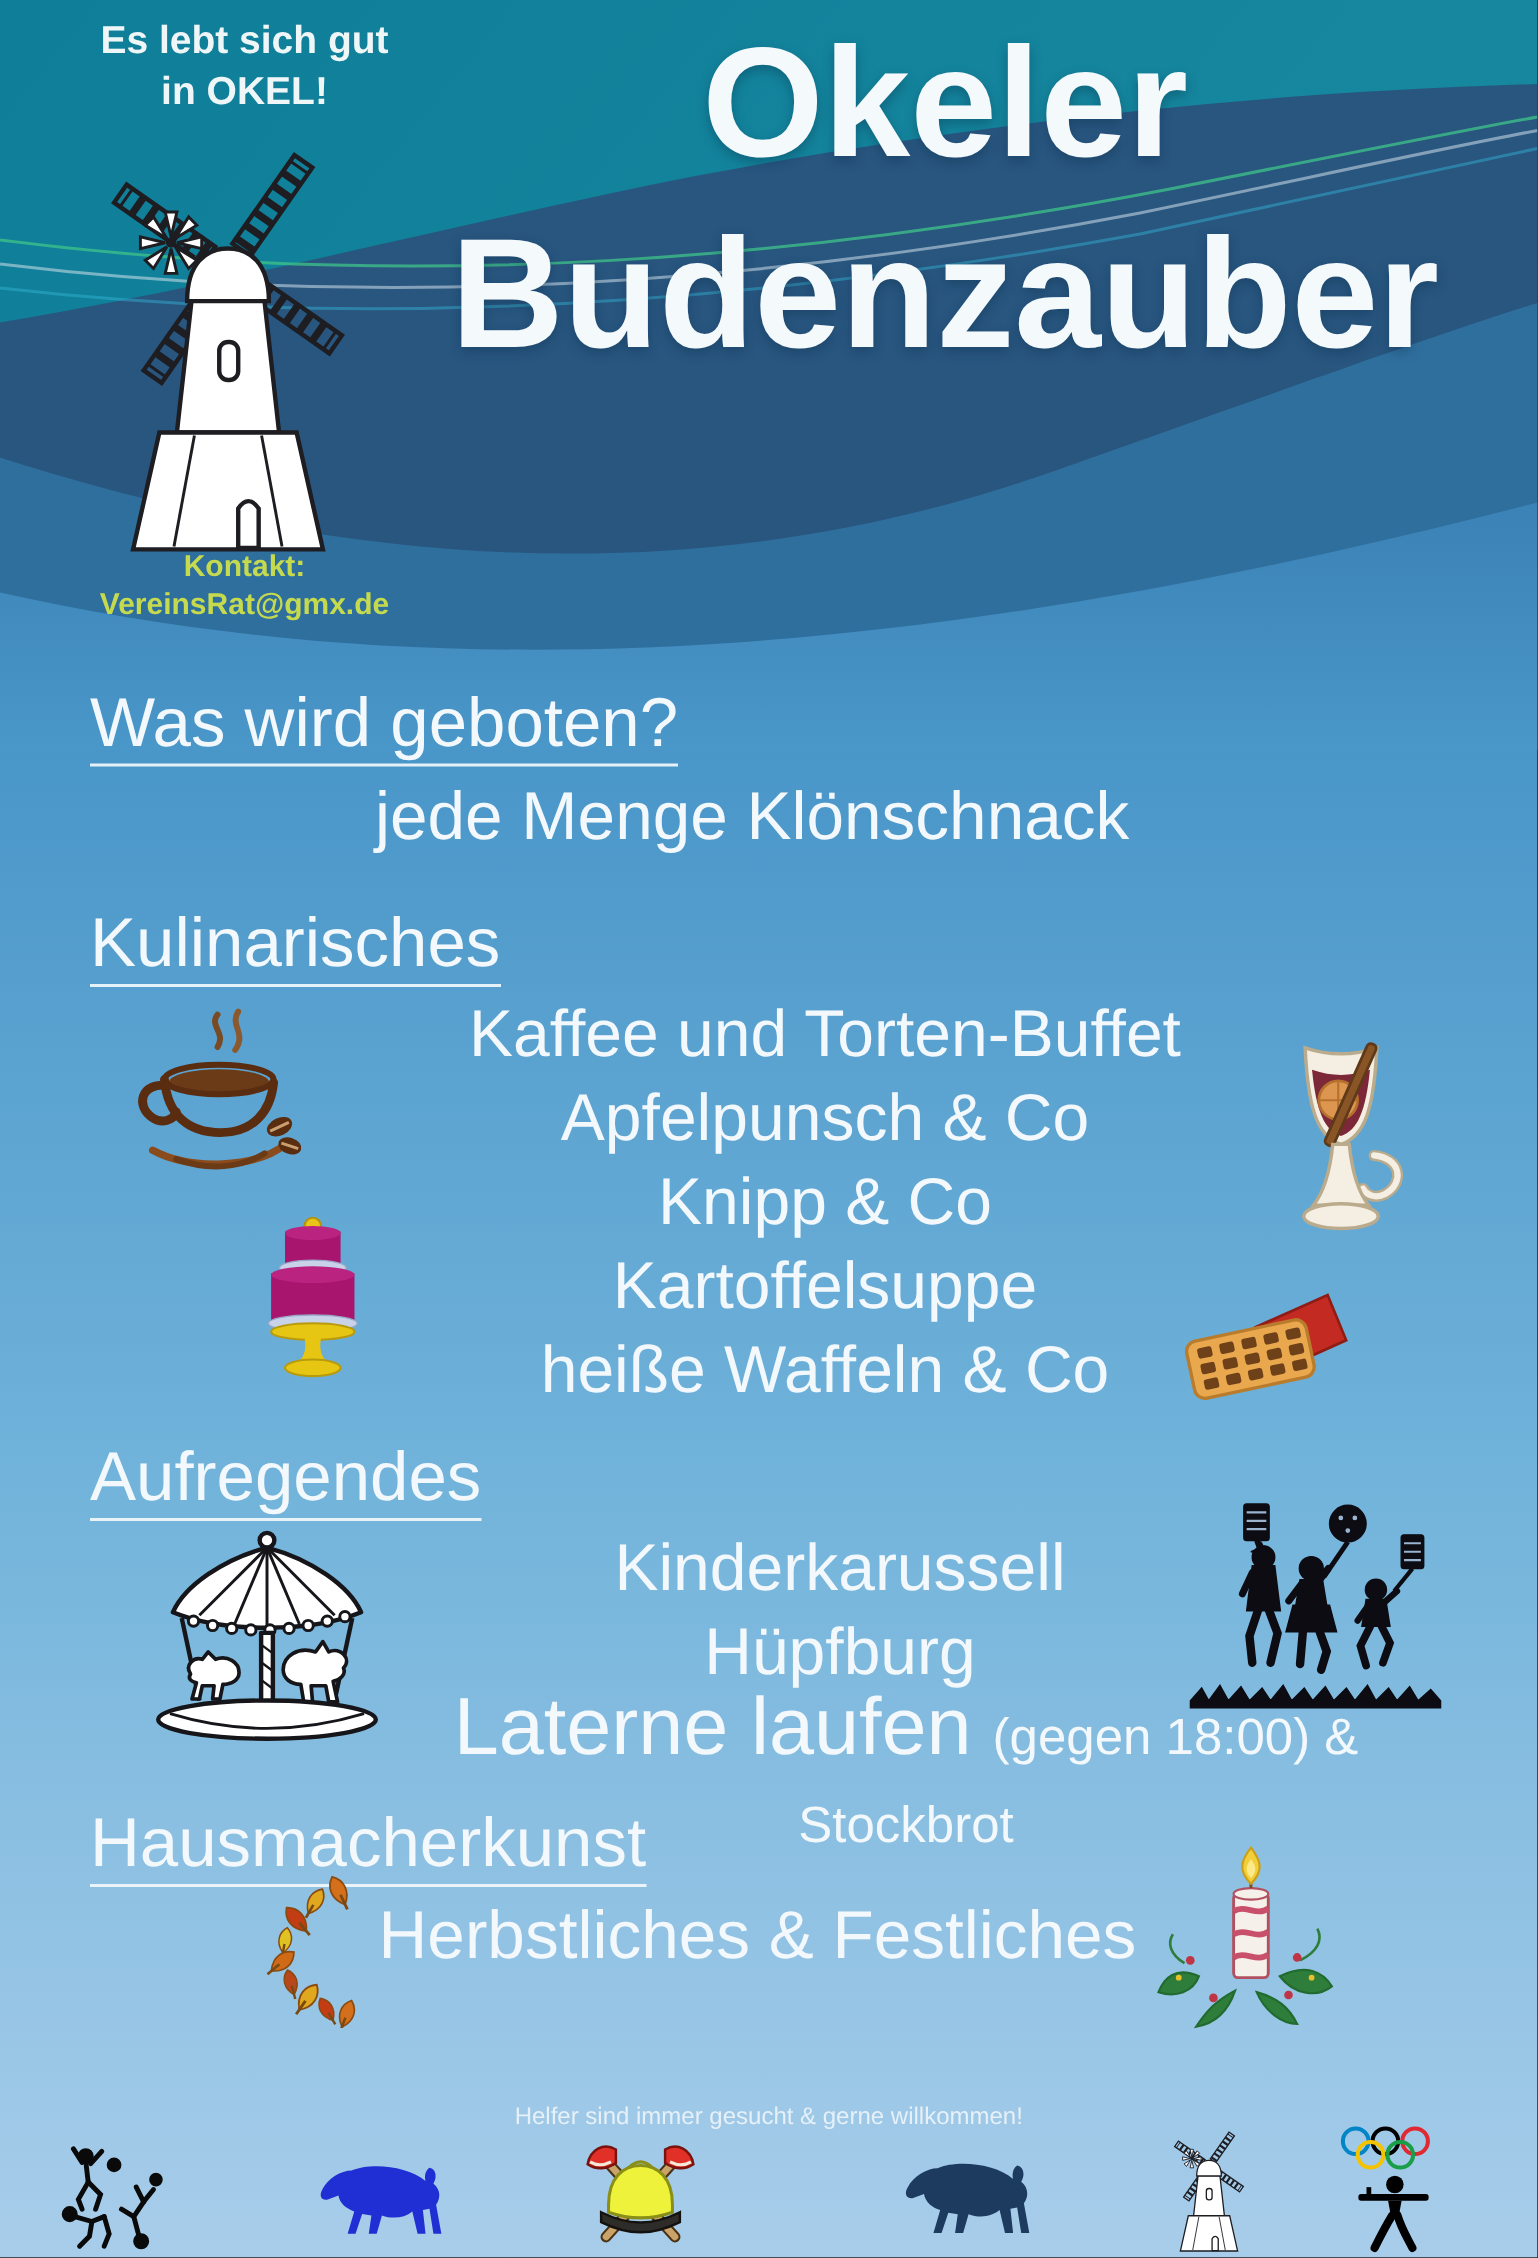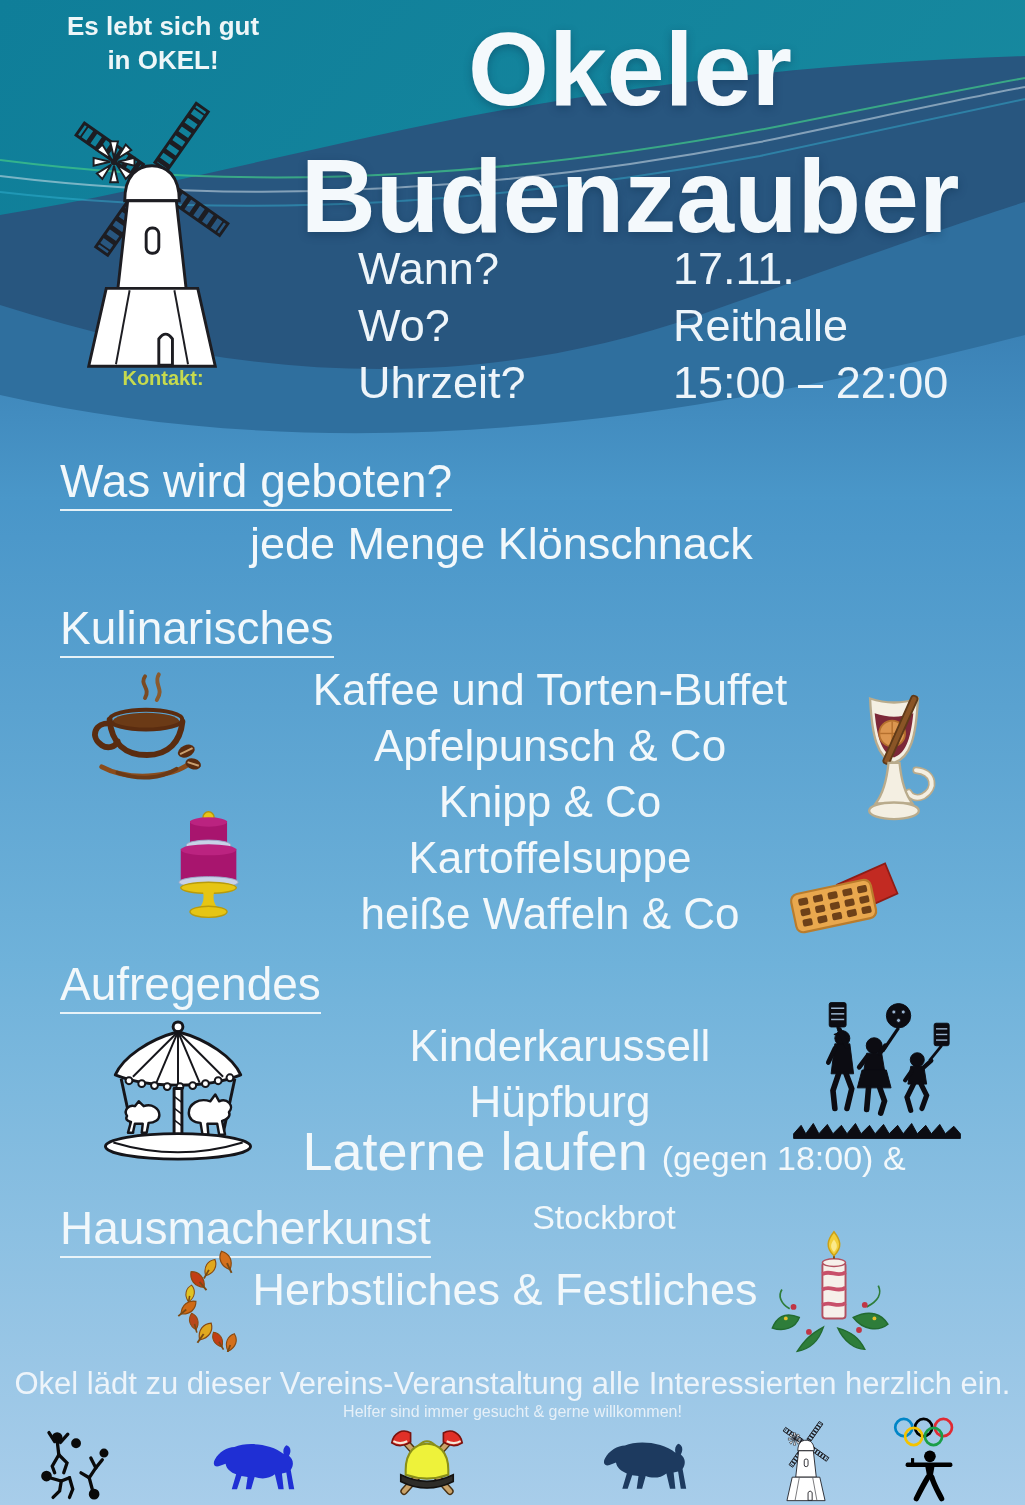--- a/index.html
+++ b/index.html
@@ -108,41 +108,28 @@
     <div>Es lebt sich gut</div>
     <div>in OKEL!</div>
   </div>
 
   <svg class="abs" style="left:66px;top:82px" width="172" height="292" viewBox="0 0 170 300">
     <use href="#sym-windmill"></use>
   </svg>
 
   <div class="abs contact" style="left:18px;top:366px;width:290px">
     <div>Kontakt:</div>
+    <div>VereinsRat@gmx.de</div>
   </div>
 
   <div class="abs title" style="left:265px;top:6px;width:730px">
     <div>Okeler</div>
     <div>Budenzauber</div>
   </div>
 
-  <div class="abs" style="left:358px;top:240px;width:620px">
-    <div class="qa-row">
-      <div class="qa-label">Wann?</div>
-      <div>17.11.</div>
-    </div>
-    <div class="qa-row">
-      <div class="qa-label">Wo?</div>
-      <div>Reithalle</div>
-    </div>
-    <div class="qa-row">
-      <div class="qa-label">Uhrzeit?</div>
-      <div>15:00 – 22:00</div>
-    </div>
-  </div>
 
   <div class="abs" style="left:60px;top:455px">
     <span class="heading">Was wird geboten?</span>
   </div>
   <div class="abs body-line" style="left:250px;top:516px">jede Menge Klönschnack</div>
 
   <div class="abs" style="left:60px;top:602px">
     <span class="heading">Kulinarisches</span>
   </div>
   <div class="abs center-list" style="left:265px;top:662px;width:570px">
@@ -362,21 +349,20 @@
     <rect x="54" y="38" width="24" height="58" rx="3" fill="#f6f0ea" stroke="#b25060" stroke-width="2"></rect>
     <path d="M54,50 C62,45 70,54 78,48" fill="none" stroke="#c8506a" stroke-width="4"></path>
     <path d="M54,66 C62,61 70,70 78,64" fill="none" stroke="#c8506a" stroke-width="4"></path>
     <path d="M54,82 C62,77 70,86 78,80" fill="none" stroke="#c8506a" stroke-width="4"></path>
     <ellipse cx="66" cy="38" rx="12" ry="4" fill="#f6f0ea" stroke="#b25060" stroke-width="1.5"></ellipse>
     <line x1="66" y1="34" x2="66" y2="28" stroke="#7a4a20" stroke-width="2"></line>
     <path d="M66,6 C73,15 75,22 66,31 C57,22 59,15 66,6 Z" fill="#f2cf3a" stroke="#caa018" stroke-width="1.5"></path>
     <path d="M66,14 C70,19 70,23 66,27 C62,23 62,19 66,14 Z" fill="#fbe98a"></path>
   </svg>
 
-  <div class="abs footer-line1" style="left:0;top:1366px">Okel lädt zu dieser Vereins-Veranstaltung alle Interessierten herzlich ein.</div>
   <div class="abs footer-line2" style="left:0;top:1403px">Helfer sind immer gesucht &amp; gerne willkommen!</div>
 
   <svg class="abs" style="left:35px;top:1428px" width="78" height="74" viewBox="0 0 95 85">
     <g stroke="#0a0a0a" stroke-width="4" stroke-linecap="round" fill="none">
       <circle cx="27" cy="9" r="4.5" fill="#0a0a0a"></circle>
       <line x1="27" y1="13" x2="29" y2="30"></line>
       <polyline points="17,3 24,14"></polyline>
         <polyline points="40,5 31,15"></polyline>
       <polyline points="29,30 21,44 24,52"></polyline>
         <polyline points="29,30 39,40 35,52"></polyline>

